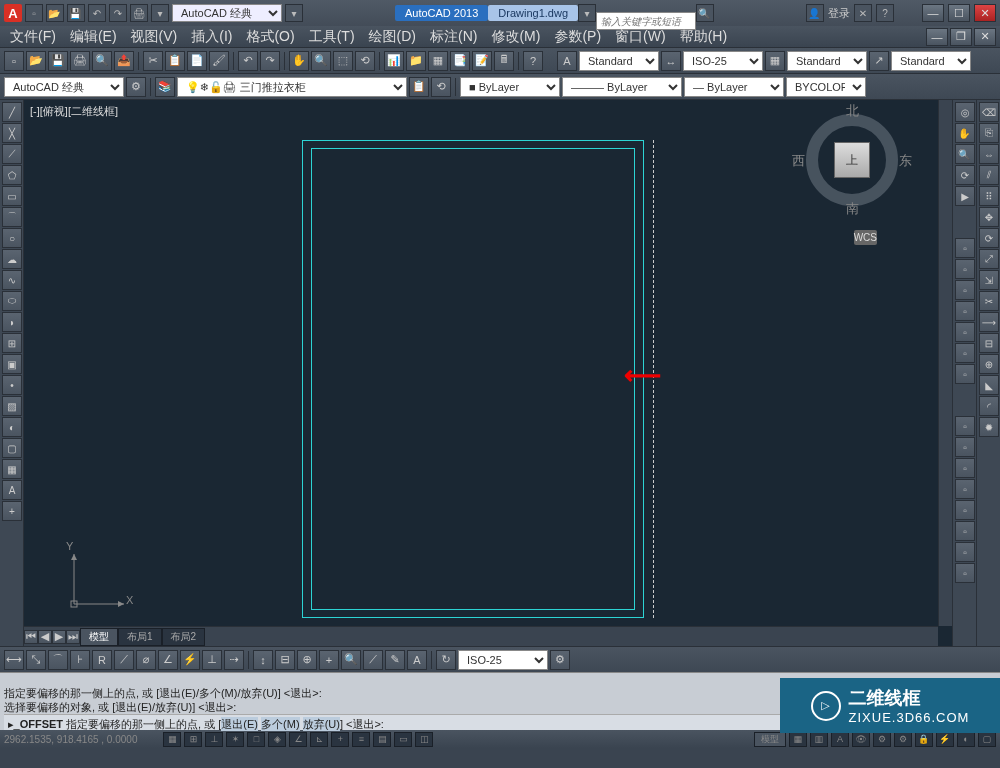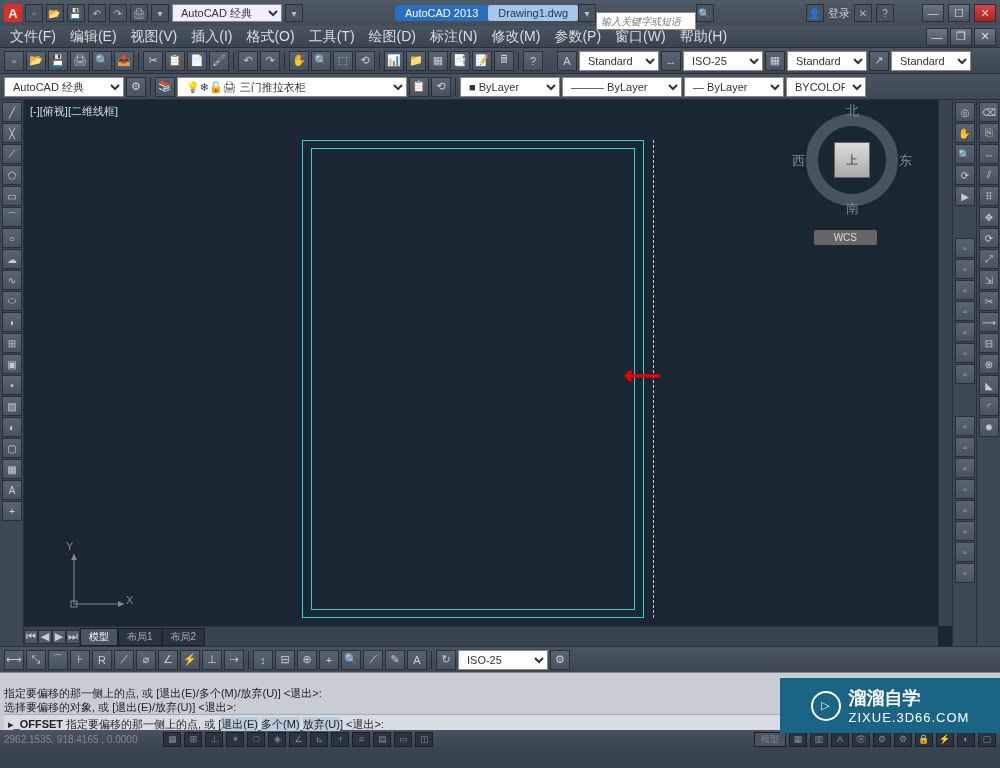--- a/index.html
+++ b/index.html
@@ -31,21 +31,21 @@
 
 .main-area { display: flex; height: calc(768px - 26px - 22px - 26px - 26px - 20px - 26px - 58px - 18px); }
 .left-tools { width: 24px; background: #3e4854; border-right: 1px solid #2a3038; display: flex; flex-direction: column; gap: 1px; padding: 2px; }
 .vtb-btn { width: 20px; height: 20px; background: linear-gradient(#5a6470, #4a5460); border: 1px solid #2a3038; display: flex; align-items: center; justify-content: center; color: #ccc; font-size: 10px; cursor: pointer; }
 .canvas-container { flex: 1; position: relative; background: #1a2733; }
 .viewport-label { position: absolute; top: 4px; left: 6px; color: #ddd; font-size: 11px; }
 .viewcube { position: absolute; top: 10px; right: 50px; width: 100px; height: 100px; display: flex; align-items: center; justify-content: center; }
 .viewcube-center { width: 36px; height: 36px; background: linear-gradient(#ddd, #aaa); border: 1px solid #666; color: #333; display: flex; align-items: center; justify-content: center; font-size: 12px; }
 .viewcube-ring { position: absolute; width: 92px; height: 92px; border: 12px solid rgba(140,150,160,0.4); border-radius: 50%; }
 .compass-label { position: absolute; color: #888; font-size: 13px; }
-.wcs-badge { position: absolute; top: 130px; right: 75px; background: #666; color: #ddd; padding: 2px 20px; border-radius: 2px; font-size: 10px; }
+.wcs-badge { position: absolute; top: 130px; right: 75px; background: #666; color: #ddd; padding: 2px 0; border-radius: 2px; font-size: 10px; }
 .right-tools { width: 24px; background: #3e4854; border-left: 1px solid #2a3038; display: flex; flex-direction: column; gap: 1px; padding: 2px; }
 .right-tools2 { width: 24px; background: #3e4854; border-left: 1px solid #2a3038; display: flex; flex-direction: column; gap: 1px; padding: 2px; }
 .drawing-rect { position: absolute; border: 1px solid #2dd4d4; }
 .red-arrow { position: absolute; color: #e00; font-size: 26px; font-weight: bold; }
 .ucs-icon { position: absolute; bottom: 30px; left: 40px; color: #888; font-size: 11px; }
 .scrollbar-v { position: absolute; right: 0; top: 0; bottom: 20px; width: 14px; background: #3a4450; border-left: 1px solid #2a3038; }
 .scrollbar-h { position: absolute; bottom: 0; left: 0; right: 14px; height: 20px; background: #3a4450; border-top: 1px solid #2a3038; display: flex; align-items: center; }
 .tab { padding: 1px 8px; background: #2a3440; border: 1px solid #1a2028; color: #aaa; font-size: 10px; cursor: pointer; }
 .tab.active { background: #4a5460; color: #fff; }
 
@@ -356,16 +356,16 @@
   <div class="status-btn">⚙</div>
   <div class="status-btn">🔒</div>
   <div class="status-btn">⚡</div>
   <div class="status-btn">◐</div>
   <div class="status-btn">▢</div>
 </div>
 
 <div class="watermark">
   <div class="watermark-icon">▷</div>
   <div>
-    <div class="watermark-text">溜溜自学</div>
+    <div class="watermark-text">二维线框</div>
     <div class="watermark-sub">ZIXUE.3D66.COM</div>
   </div>
 </div>
 
 </body></html>

